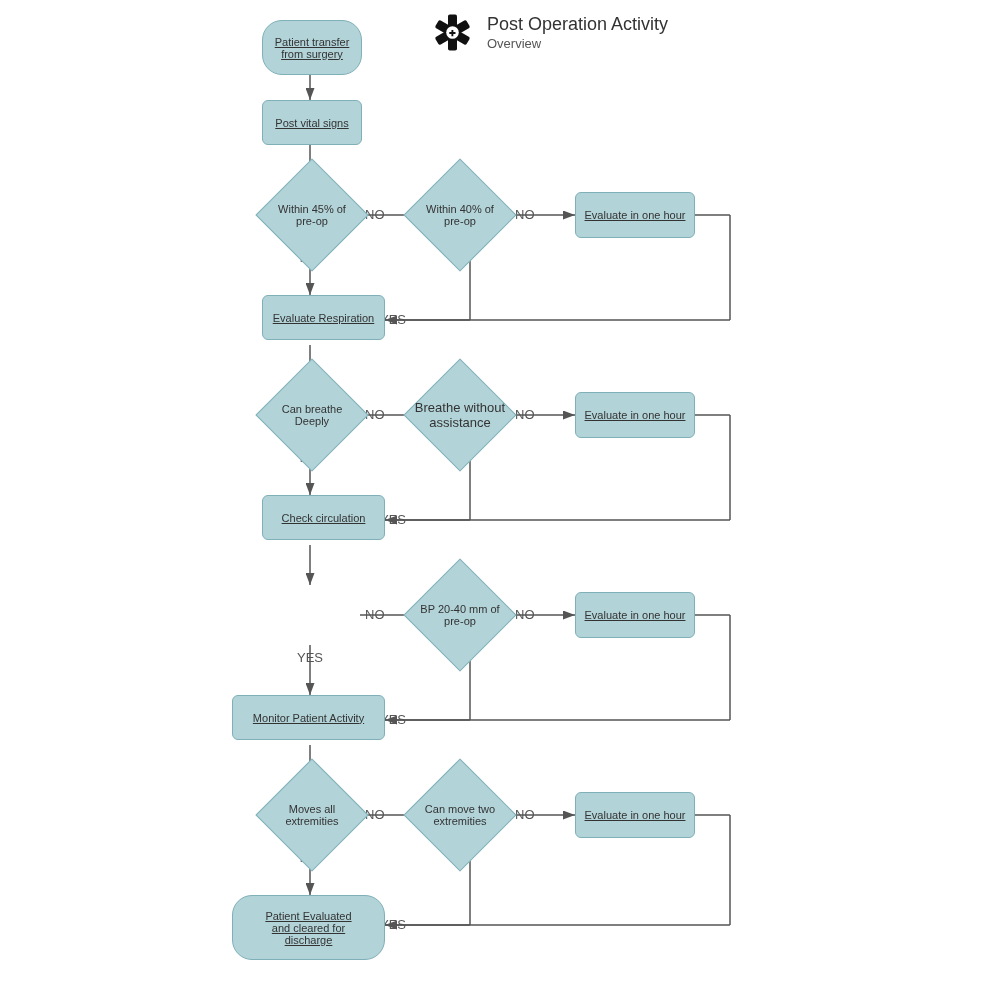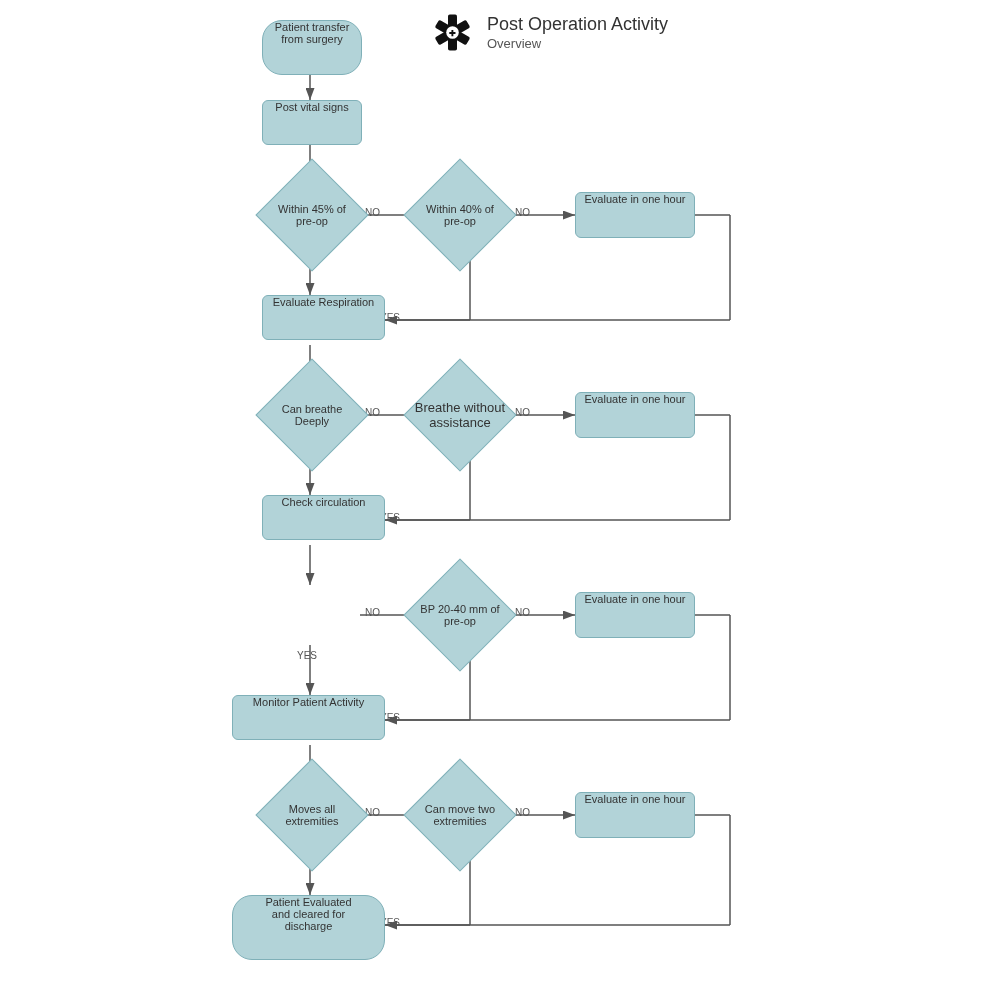--- a/index.html
+++ b/index.html
@@ -44,24 +44,26 @@
     }
     .header-subtitle {
       font-size: 13px;
       color: #555;
     }
 
     
     .node {
       position: absolute;
       display: flex;
+      align-items: center;
       justify-content: center;
       text-align: center;
       font-size: 12px;
       color: #333;
+      text-decoration: underline;
     }
 
     
     .rounded-rect {
       background: #b2d3d8;
       border: 1px solid #7fb0b8;
       border-radius: 6px;
     }
 
     
@@ -96,21 +98,21 @@
     svg.arrows {
       position: absolute;
       top: 0; left: 0;
       width: 1000px;
       height: 1000px;
       pointer-events: none;
     }
 
     .arrow-label {
       position: absolute;
-      font-size: 10px;
+      font-size: 13px;
       color: #555;
     }
   </style>
 </head>
 <body>
 
 <div class="flowchart-container">
 
   <div class="header">
     <svg class="star-of-life" viewBox="0 0 50 50">

